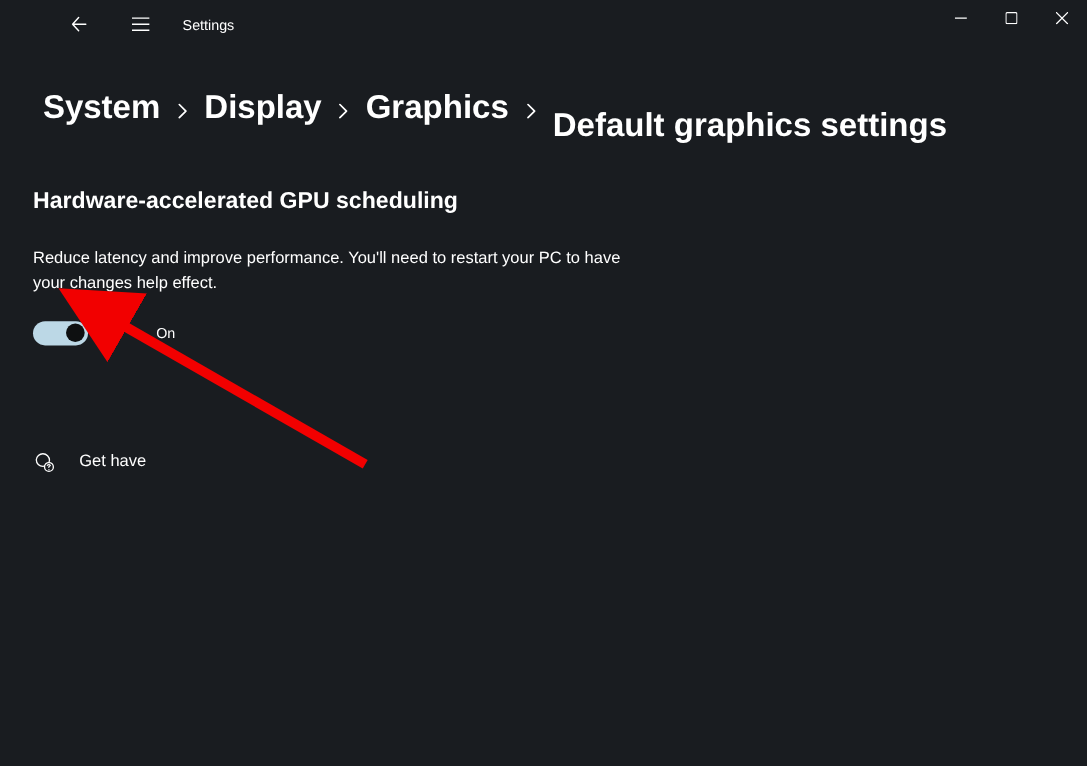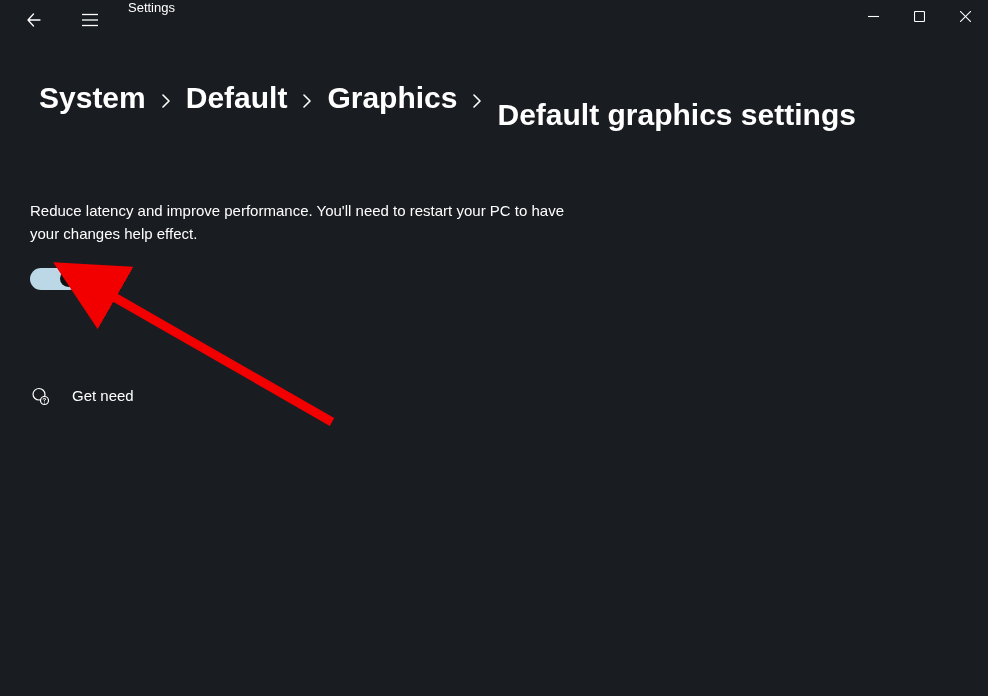--- a/index.html
+++ b/index.html
@@ -9,22 +9,24 @@
     background: #191c20;
     color: #ffffff;
     font-family: "Segoe UI", "Segoe UI Variable", -apple-system, sans-serif;
     overflow: hidden;
     position: relative;
   }
 
   
   .titlebar {
     display: flex;
+    align-items: center;
     height: 44px;
     padding-left: 14px;
+    margin-left: 38px;
   }
   .back-btn {
     width: 40px;
     height: 40px;
     display: flex;
     align-items: center;
     justify-content: center;
     cursor: pointer;
   }
   .hamburger-btn {
@@ -121,20 +123,21 @@
     right: 3px;
     top: 2.5px;
     width: 17px;
     height: 17px;
     border-radius: 50%;
     background: #0e1011;
   }
   .toggle-label {
     font-size: 13px;
     color: #ffffff;
+    margin-left: 48px;
   }
 
   .help-row {
     display: flex;
     align-items: center;
     margin-top: 96px;
     gap: 22px;
     cursor: pointer;
   }
   .help-icon {
@@ -196,55 +199,56 @@
   </div>
 </div>
 
 <div class="breadcrumb">
   <span class="crumb">System</span>
   <span class="chevron">
     <svg width="10" height="14" viewBox="0 0 10 14">
         <path d="M2 1 L8 7 L2 13" stroke="#ffffff" stroke-width="1.6" fill="none" stroke-linecap="round" stroke-linejoin="round"></path>
       </svg>
   </span>
-  <span class="crumb">Default</span>
+  <span class="crumb">Display</span>
   <span class="chevron">
     <svg width="10" height="14" viewBox="0 0 10 14">
         <path d="M2 1 L8 7 L2 13" stroke="#ffffff" stroke-width="1.6" fill="none" stroke-linecap="round" stroke-linejoin="round"></path>
       </svg>
   </span>
   <span class="crumb">Graphics</span>
   <span class="chevron">
     <svg width="10" height="14" viewBox="0 0 10 14">
         <path d="M2 1 L8 7 L2 13" stroke="#ffffff" stroke-width="1.6" fill="none" stroke-linecap="round" stroke-linejoin="round"></path>
       </svg>
   </span>
   <span class="crumb active">Default graphics settings</span>
 </div>
 
 <div class="content">
+  <h2 class="section-title">Hardware-accelerated GPU scheduling</h2>
   <p class="section-desc">Reduce latency and improve performance. You'll need to restart your PC to have your changes help effect.</p>
 
   <div class="toggle-row">
     <div class="toggle">
       <div class="toggle-knob"></div>
     </div>
     <span class="toggle-label">On</span>
   </div>
 
   <div class="help-row">
     <span class="help-icon">
       <svg width="20" height="20" viewBox="0 0 20 20">
         <path d="M9 2.5 a6 6 0 0 1 6 6 c0 1.8 -1 3.1 -2 4 c-1.2 1 -2.5 1.5 -4 1.5 a6 6 0 0 1 -6 -6 a6 6 0 0 1 6 -5.5 z" stroke="#ffffff" stroke-width="1.2" fill="none"></path>
         <circle cx="14.5" cy="14.5" r="4" stroke="#ffffff" stroke-width="1.2" fill="#191c20"></circle>
         <path d="M13 13 q1.5 -1.2 2.8 0 q-0.5 1 -1.4 1.4 v0.6" stroke="#ffffff" stroke-width="1" fill="none" stroke-linecap="round"></path>
         <circle cx="14.5" cy="17" r="0.6" fill="#ffffff"></circle>
       </svg>
     </span>
-    <span class="help-text">Get need</span>
+    <span class="help-text">Get have</span>
   </div>
 </div>
 
 <svg class="arrow-overlay" width="988" height="696">
   <defs>
     <marker id="arrowhead" markerWidth="8" markerHeight="8" refX="2" refY="4" orient="auto">
       <polygon points="0 0, 8 4, 0 8" fill="#f20000"></polygon>
     </marker>
   </defs>
   <line x1="332" y1="422" x2="100" y2="289" stroke="#f20000" stroke-width="9" marker-end="url(#arrowhead)"></line>

